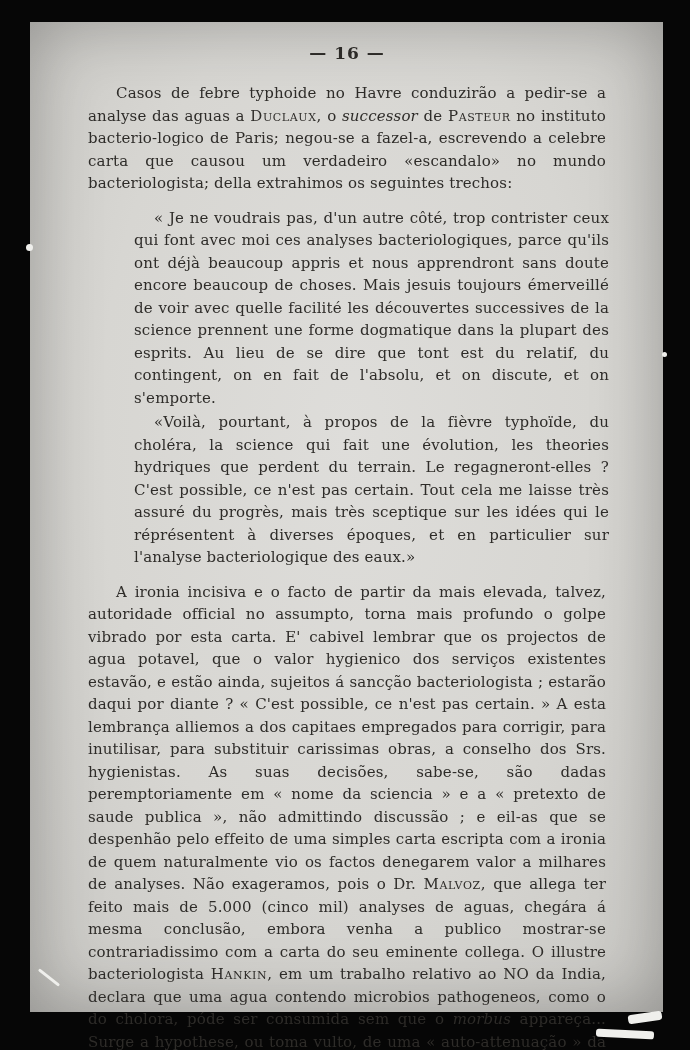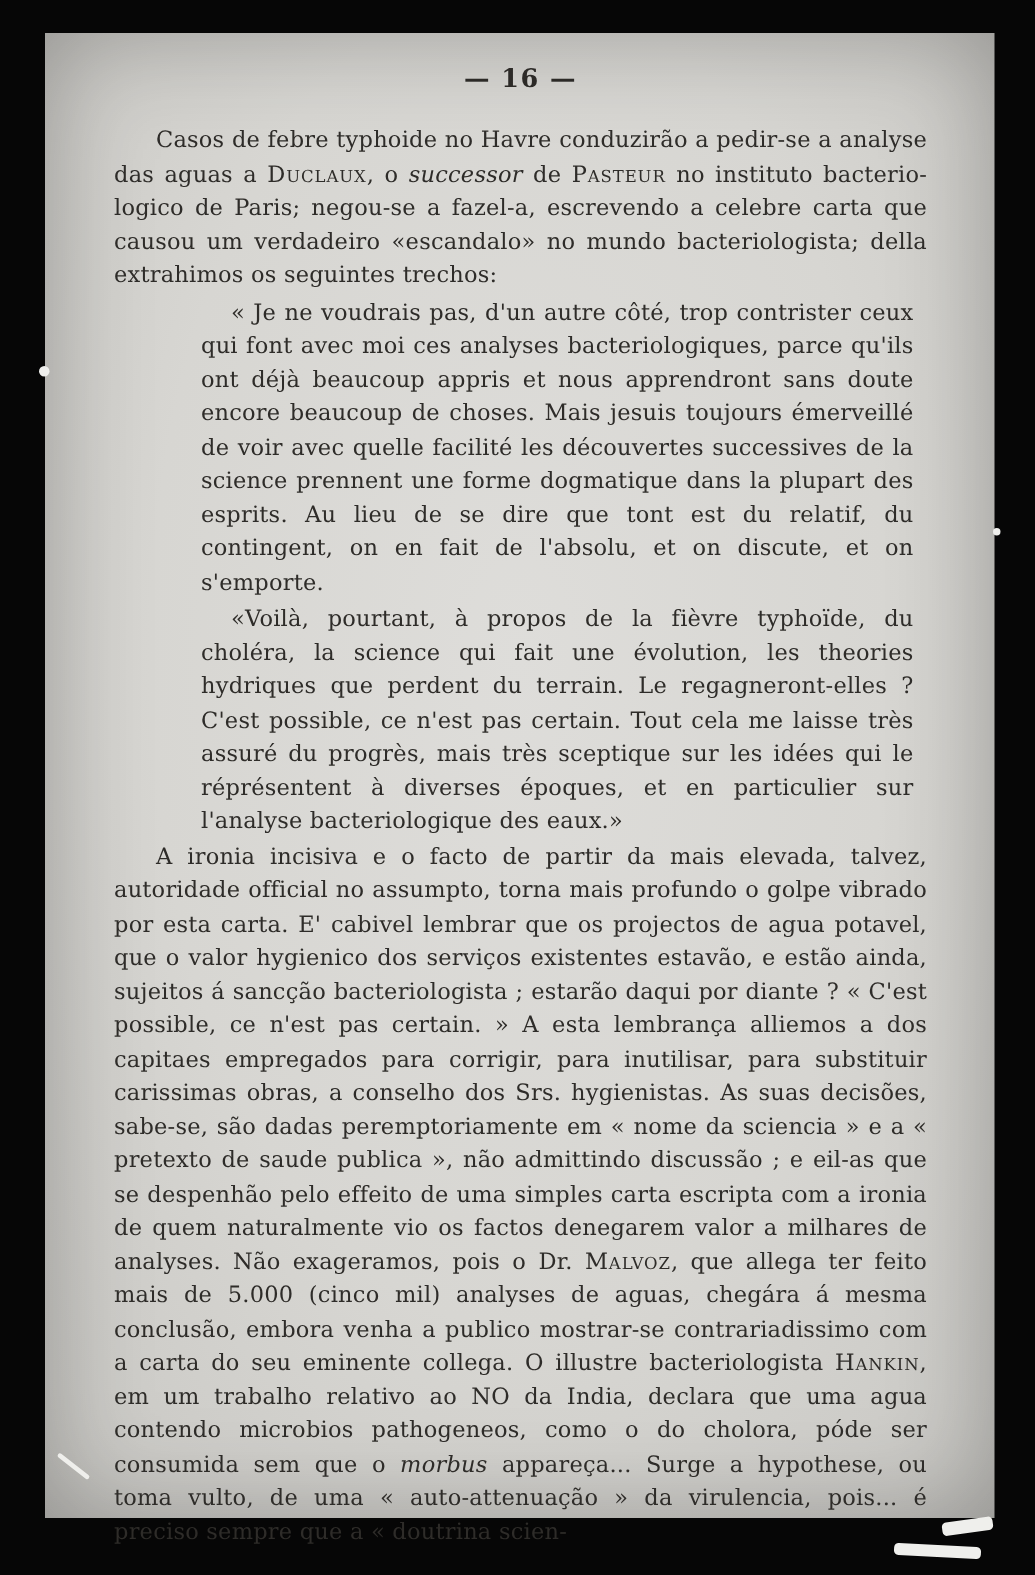--- a/index.html
+++ b/index.html
@@ -29,21 +29,21 @@
     margin-bottom:18px;
     font-weight:bold;
   }
   .text-body{
     color:#2e2c29;
     font-size:15px;
     line-height:22.5px;
     text-align:justify;
     letter-spacing:0.15px;
   }
-  .text-body p{margin:0;}
+  .text-body p{margin:12px;}
   p.body{text-indent:28px;}
   p.quote{
     margin-left:58px;
     margin-right:9px;
     text-indent:20px;
     margin-top:2px;
     margin-bottom:1px;
   }
   .sc{font-variant:small-caps;letter-spacing:0.6px;}
   .it{font-style:italic;}

